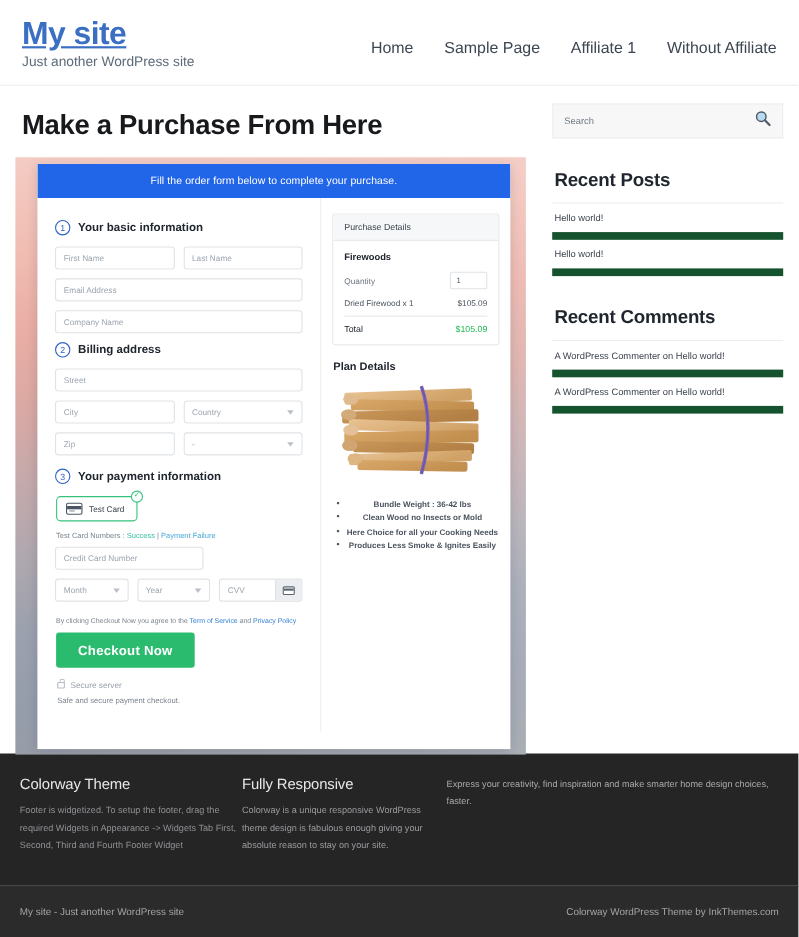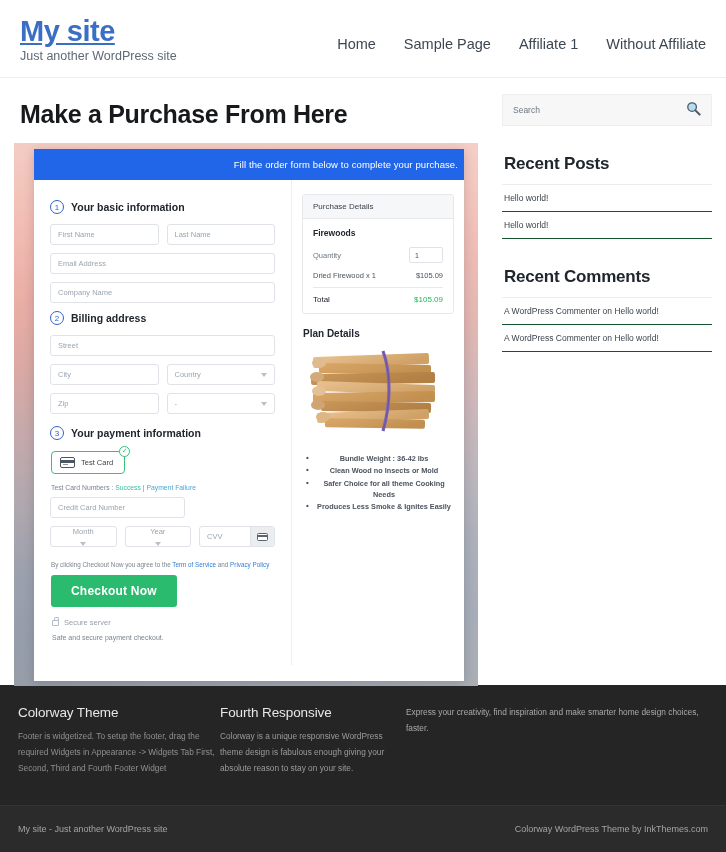--- a/index.html
+++ b/index.html
@@ -97,21 +97,21 @@
     height: 532px;
     background: #ffffff;
     box-shadow: 0 2px 10px rgba(20,30,50,0.18);
     z-index: 2;
     overflow: hidden;
   }
   .form-banner {
     background: #2165e8;
     color: #ffffff;
     font-size: 9.5px;
-    text-align: right;
+    text-align: center;
     padding: 10px 6px;
     letter-spacing: 0.1px;
   }
   .form-body { display: flex; height: 485px; }
   .form-left {
     width: 258px;
     padding: 16px 16px 0 16px;
     border-right: 1px solid #eceef0;
   }
   .form-right {
@@ -211,21 +211,21 @@
   }
   .testcard-line {
     font-size: 6.8px;
     color: #7b848f;
     margin: 1px 0 6px 1px;
   }
   .testcard-line a { color: #36bfa0; text-decoration: none; }
   .testcard-line a.fail { color: #4aa8d8; }
   .cc-field { width: 135px; }
   .row3 { display: flex; gap: 8px; align-items: center; }
-  .row3 .mini { width: 72px; flex-direction: column; }
+  .row3 .mini { width: 72px; }
   .cvv-wrap {
     display: flex; align-items: center;
     border: 1px solid #dfe3e8;
     border-radius: 3px;
     height: 21px;
     width: 84px;
     overflow: hidden;
     background: #fff;
     margin-bottom: 8px;
   }
@@ -360,21 +360,21 @@
   .search-box .ph { font-size: 8.5px; color: #6d7782; }
   .widget-title {
     font-size: 17px;
     font-weight: bold;
     color: #20262e;
     letter-spacing: -0.2px;
     margin: 28px 0 10px 2px;
   }
   .widget-list { list-style: none; border-top: 1px solid #ededee; }
   .widget-list li {
-    border-bottom: 1px solid #14532d;
+    border-bottom: 7px solid #14532d;
     padding: 8px 2px;
     font-size: 8.5px;
     color: #3b434d;
   }
   .widget-list li a { color: #3b434d; text-decoration: none; }
 
   
   .footer-main {
     background: #252526;
     padding: 20px 18px 16px 18px;
@@ -575,21 +575,21 @@
                   <ellipse cx="20" cy="70" rx="7" ry="5" fill="#ddb684"></ellipse>
                   <path d="M80 4 C88 26, 88 56, 80 84" stroke="#7d63b8" stroke-width="3.2" fill="none"></path>
                   <path d="M80 4 C88 26, 88 56, 80 84" stroke="#5e4797" stroke-width="1" fill="none" opacity="0.6"></path>
                 </g>
               </svg>
             </div>
 
             <ul class="plan-list">
               <li>Bundle Weight : 36-42 lbs</li>
               <li>Clean Wood no Insects or Mold</li>
-              <li>Safer Choice for all theme Cooking Needs</li>
+              <li>Here Choice for all your Cooking Needs</li>
               <li>Produces Less Smoke &amp; Ignites Easily</li>
             </ul>
           </div>
 
         </div>
       </div>
     </section>
   </main>
 
   <aside class="sidebar-col">
@@ -617,21 +617,21 @@
   </aside>
 </div>
 
 <footer>
   <div class="footer-main">
     <div class="fcol fcol-1">
       <h4>Colorway Theme</h4>
       <p>Footer is widgetized. To setup the footer, drag the required Widgets in Appearance -&gt; Widgets Tab First, Second, Third and Fourth Footer Widget</p>
     </div>
     <div class="fcol fcol-3">
-      <h4>Fourth Responsive</h4>
+      <h4>Fully Responsive</h4>
       <p>Colorway is a unique responsive WordPress theme design is fabulous enough giving your absolute reason to stay on your site.</p>
     </div>
     <div class="fcol fcol-4">
       <p>Express your creativity, find inspiration and make smarter home design choices, faster.</p>
     </div>
   </div>
   <div class="footer-bottom">
     <span>My site - Just another WordPress site</span>
     <span>Colorway WordPress Theme by InkThemes.com</span>
   </div>

